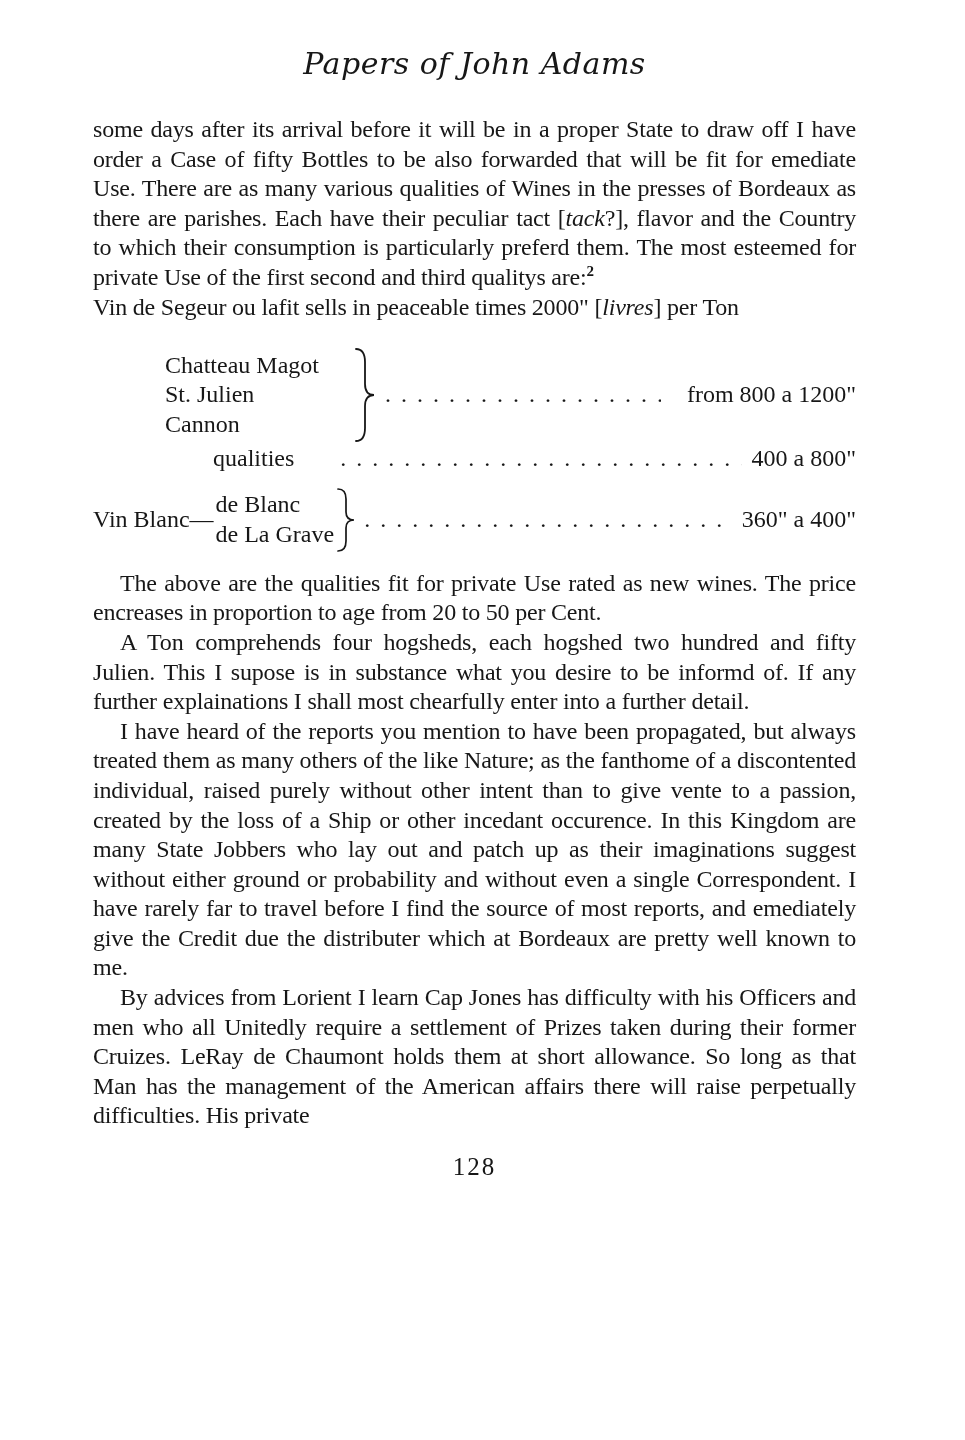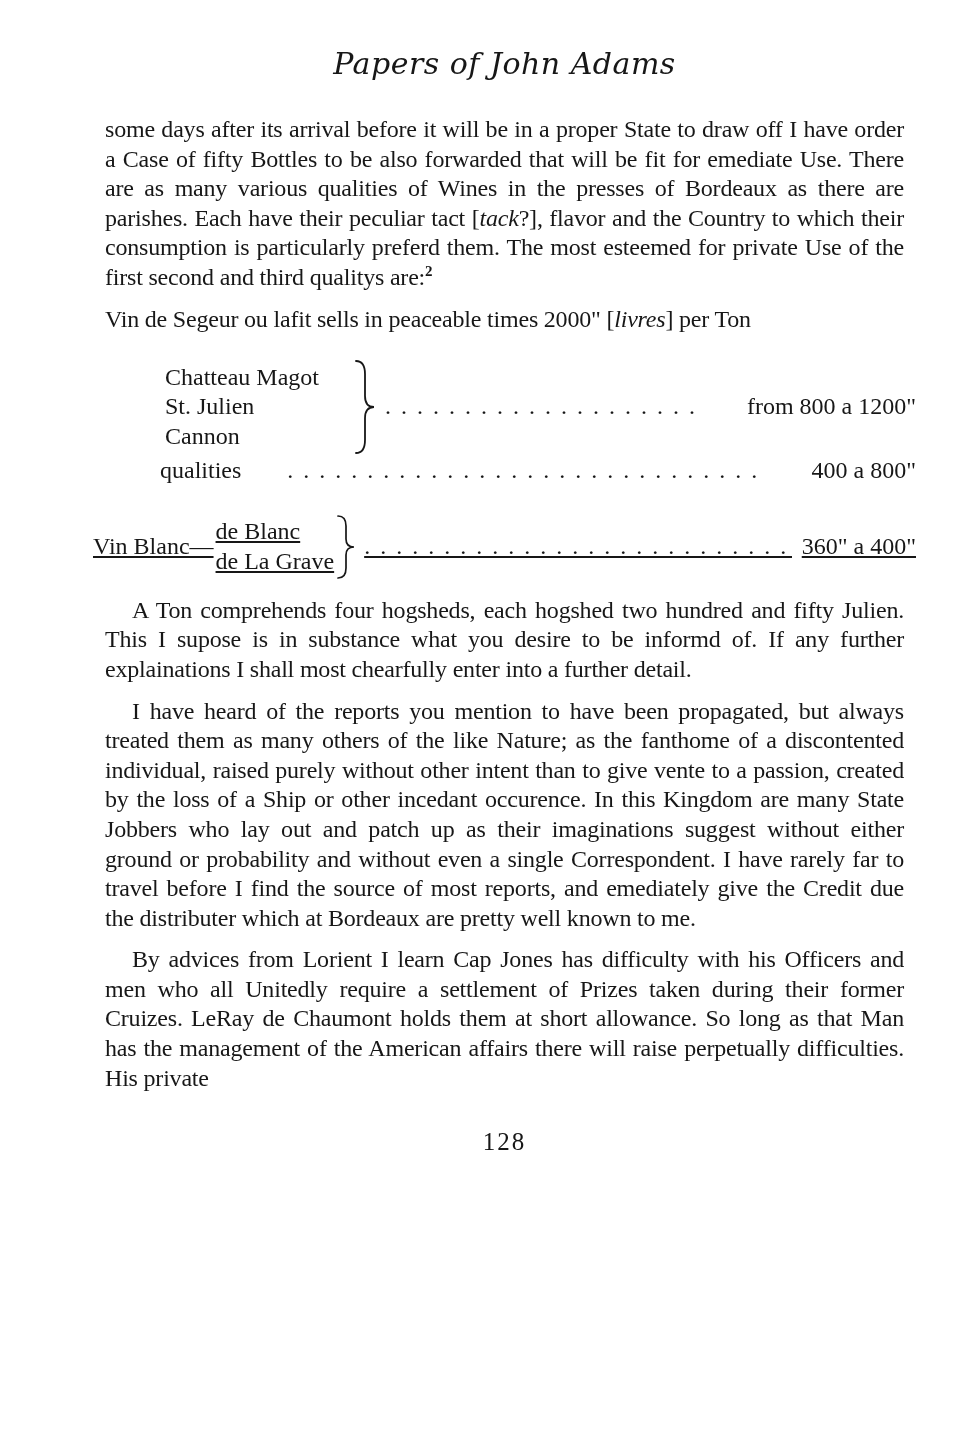--- a/index.html
+++ b/index.html
@@ -6,33 +6,33 @@
   body {
     width: 965px; height: 1440px;
     background: #ffffff;
     color: #171717;
     font-family: "Liberation Serif", serif;
     overflow: hidden;
   }
   .page {
     box-sizing: border-box;
     width: 965px; height: 1440px;
-    padding: 45px 49px 0 93px;
+    padding: 45px 109px 0 93px;
   }
   .running-head {
     font-family: "DejaVu Serif", serif;
     font-style: italic;
     font-size: 30px;
     line-height: 38px;
     text-align: center;
     letter-spacing: 0.5px;
     margin-bottom: 32px;
   }
   .body-text {
-    margin: 12px;
+    margin: 0;
     font-size: 24px;
     line-height: 29.6px;
     text-align: justify;
     letter-spacing: -0.2px;
   }
   .indent { text-indent: 27px; }
   sup.fn {
     font-size: 15px;
     vertical-align: super;
     line-height: 0;
@@ -49,31 +49,31 @@
   .brace { flex: 0 0 auto; margin: 0 8px 0 2px; display: block; }
   .dots {
     flex: 1 1 auto; min-width: 0;
     overflow: hidden; white-space: nowrap;
     letter-spacing: 10px;
   }
   .price { flex: 0 0 auto; white-space: nowrap; }
   .p-gap-lg { margin-left: 26px; }
   .p-gap-sm { margin-left: 10px; }
   .g2-line1 { margin-left: 72px; }
-  .g2-line2 { display: flex; align-items: center; margin-left: 67px; }
+  .g2-line2 { display: flex; align-items: center; margin-left: 120px; }
   .g2-line2 .dots { margin-left: 46px; }
-  .g3 { margin-top: 28px; text-decoration: underline; }
+  .g3 { margin-top: 13px; }
   .g3 .vinblanc { flex: 0 0 auto; }
   .g3 .names { margin-left: 2px; }
 
   .page-number {
     text-align: center;
     font-size: 25px;
     letter-spacing: 2px;
-    margin-top: 35px;
+    margin-top: 22px;
   }
 </style>
 </head>
 <body>
 
 <div class="page">
 
   <div class="running-head">Papers of John Adams</div>
 
   <p class="body-text"><span>some days after its arrival before it will be in a proper State to draw off I have order a Case of fifty Bottles to be also forwarded that will be fit for emediate Use. There are as many various qualities of Wines in the presses of Bordeaux as there are parishes. Each have their peculiar tact [</span><i>tack</i><span>?], flavor and the Country to which their consumption is particularly preferd them. The most esteemed for private Use of the first second and third qualitys are:</span><sup class="fn">2</sup></p>
@@ -111,19 +111,20 @@
       </div>
       <svg class="brace" width="20" height="66" viewBox="0 0 20 66">
         <path d="M 2 2 Q 10 2 10 12 L 10 25 Q 10 33 18 33 Q 10 33 10 41 L 10 54 Q 10 64 2 64" fill="none" stroke="#171717" stroke-width="1.7" stroke-linecap="round"></path>
       </svg>
       <span class="dots">............................</span>
       <span class="price p-gap-sm">360" a 400"</span>
     </div>
 
   </div>
 
+  <p class="body-text indent">The above are the qualities fit for private Use rated as new wines. The price encreases in proportion to age from 20 to 50 per Cent.</p>
   <p class="body-text indent">A Ton comprehends four hogsheds, each hogshed two hundred and fifty Julien. This I supose is in substance what you desire to be informd of. If any further explainations I shall most chearfully enter into a further detail.</p>
   <p class="body-text indent">I have heard of the reports you mention to have been propagated, but always treated them as many others of the like Nature; as the fanthome of a discontented individual, raised purely without other intent than to give vente to a passion, created by the loss of a Ship or other incedant occurence. In this Kingdom are many State Jobbers who lay out and patch up as their imaginations suggest without either ground or probability and without even a single Correspondent. I have rarely far to travel before I find the source of most reports, and emediately give the Credit due the distributer which at Bordeaux are pretty well known to me.</p>
   <p class="body-text indent">By advices from Lorient I learn Cap Jones has difficulty with his Officers and men who all Unitedly require a settlement of Prizes taken during their former Cruizes. LeRay de Chaumont holds them at short allowance. So long as that Man has the management of the American affairs there will raise perpetually difficulties. His private</p>
 
   <div class="page-number">128</div>
 
 </div>
 
 </body></html>

